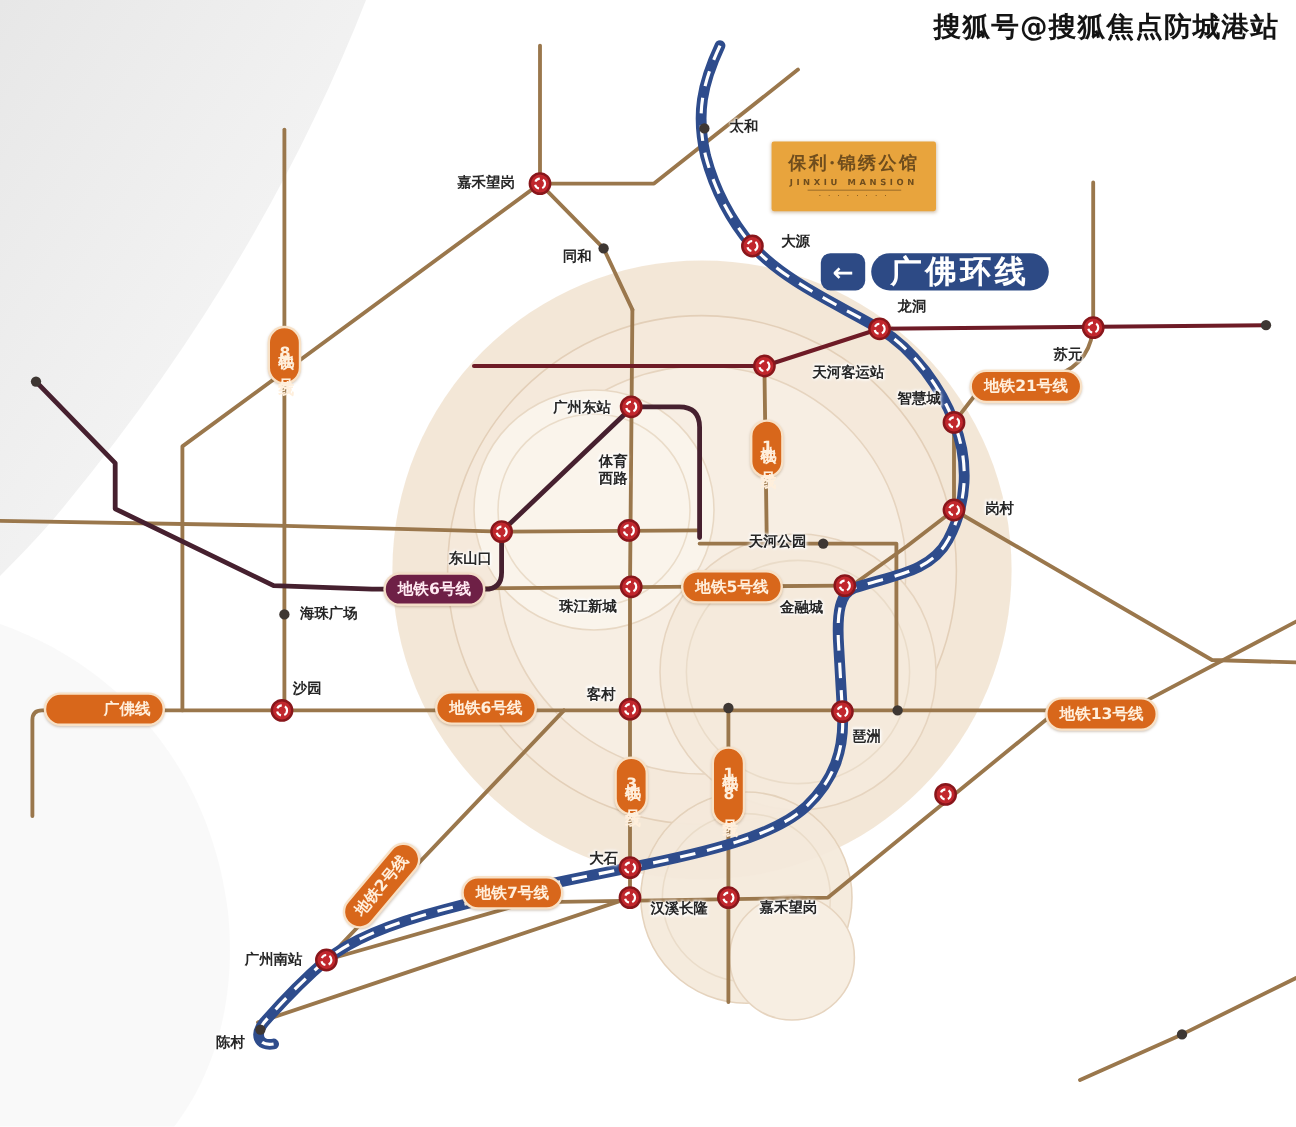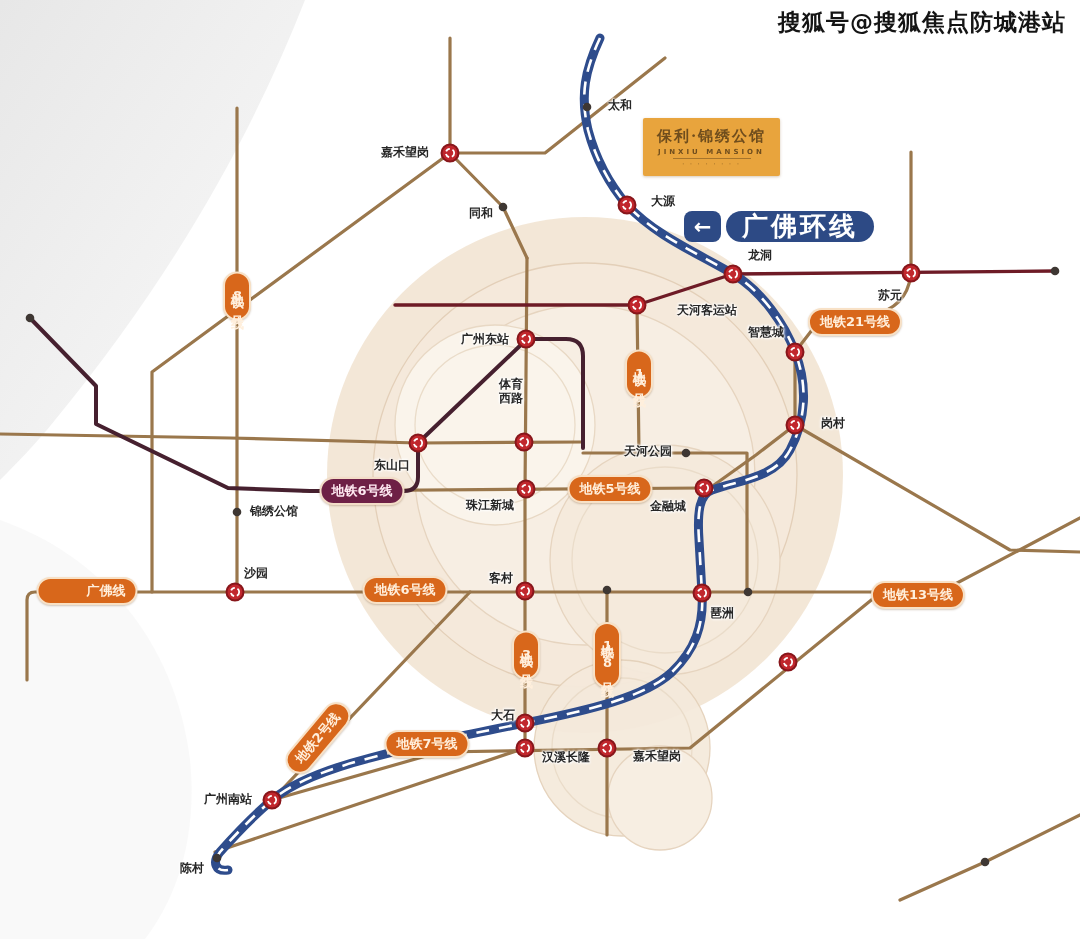--- a/index.html
+++ b/index.html
@@ -214,21 +214,21 @@
       <div class="st-label" style="left: 890px; top: 296px;">苏元</div>
       <div class="st-label" style="left: 707px; top: 311px;">天河客运站</div>
       <div class="st-label" style="left: 766px; top: 333px;">智慧城</div>
       <div class="st-label" style="left: 485px; top: 340px;">广州东站</div>
       <div class="st-label" style="left: 833px; top: 424px;">岗村</div>
       <div class="st-label" style="left: 511px; top: 392px;">体育<br>西路</div>
       <div class="st-label" style="left: 392px; top: 466px;">东山口</div>
       <div class="st-label" style="left: 648px; top: 452px;">天河公园</div>
       <div class="st-label" style="left: 490px; top: 506px;">珠江新城</div>
       <div class="st-label" style="left: 668px; top: 507px;">金融城</div>
-      <div class="st-label" style="left: 274px; top: 512px;">锦绣公馆</div>
+      <div class="st-label" style="left: 274px; top: 512px;">海珠广场</div>
       <div class="st-label" style="left: 256px; top: 574px;">沙园</div>
       <div class="st-label" style="left: 501px; top: 579px;">客村</div>
       <div class="st-label" style="left: 722px; top: 614px;">琶洲</div>
       <div class="st-label" style="left: 503px; top: 716px;">大石</div>
       <div class="st-label" style="left: 566px; top: 758px;">汉溪长隆</div>
       <div class="st-label" style="left: 657px; top: 757px;">嘉禾望岗</div>
       <div class="st-label" style="left: 228px; top: 800px;">广州南站</div>
       <div class="st-label" style="left: 192px; top: 869px;">陈村</div>
     </div>
   <div id="badges">

